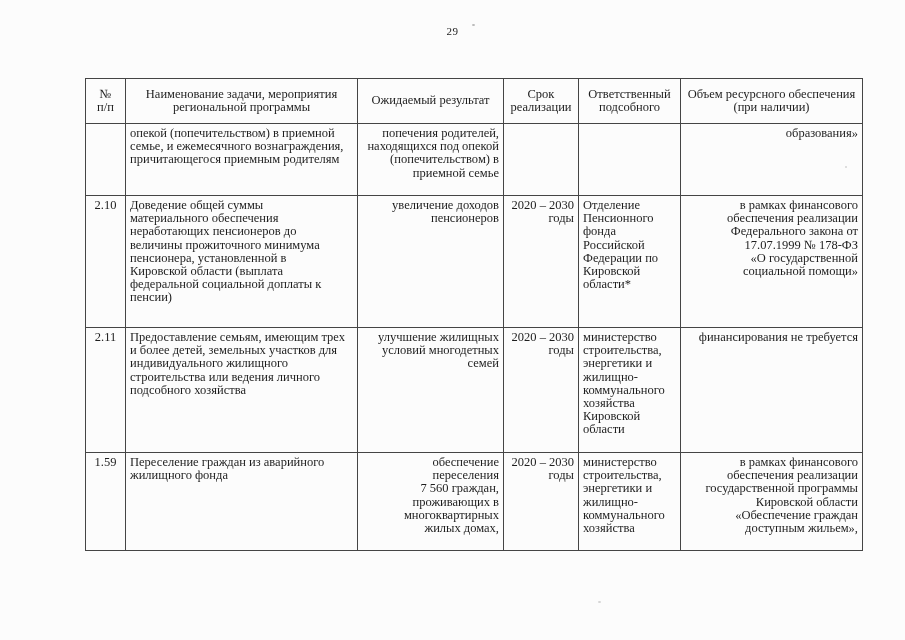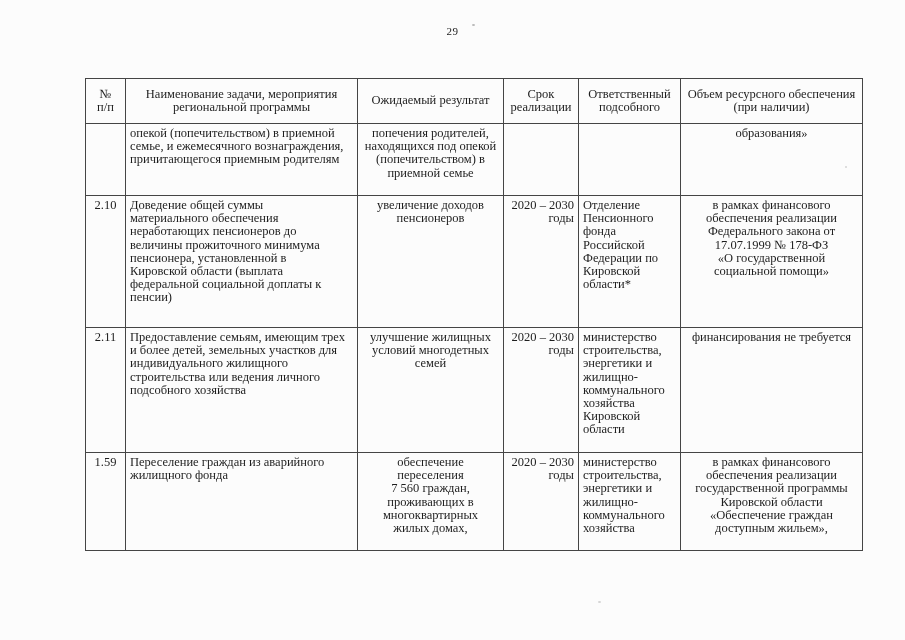--- a/index.html
+++ b/index.html
@@ -47,24 +47,24 @@
     vertical-align: middle;
     padding: 2px 3px;
   }
   tr.r-head     { height: 45px; }
   tr.r-cont     { height: 72px; }
   tr.r-210      { height: 132px; }
   tr.r-211      { height: 125px; }
   tr.r-212      { height: 98px; }
   td.c-num      { text-align: center; }
   td.c-name     { text-align: left; margin-left: 44px; }
-  td.c-result   { text-align: center; margin-top: 26px; }
+  td.c-result   { text-align: right; margin-top: 26px; }
   td.c-term     { text-align: right; }
   td.c-executor { text-align: left; }
-  td.c-volume   { text-align: center; }
+  td.c-volume   { text-align: right; }
   
   .speck {
     position: absolute;
     background: #b9b9b9;
     border-radius: 50%;
   }
   .speck-1 { width: 3px; height: 2px; left: 472px; top: 24px; }
   .speck-2 { width: 3px; height: 2px; left: 598px; top: 601px; opacity: .6; }
   .speck-3 { width: 2px; height: 2px; left: 845px; top: 166px; opacity: .6; }
 </style>

